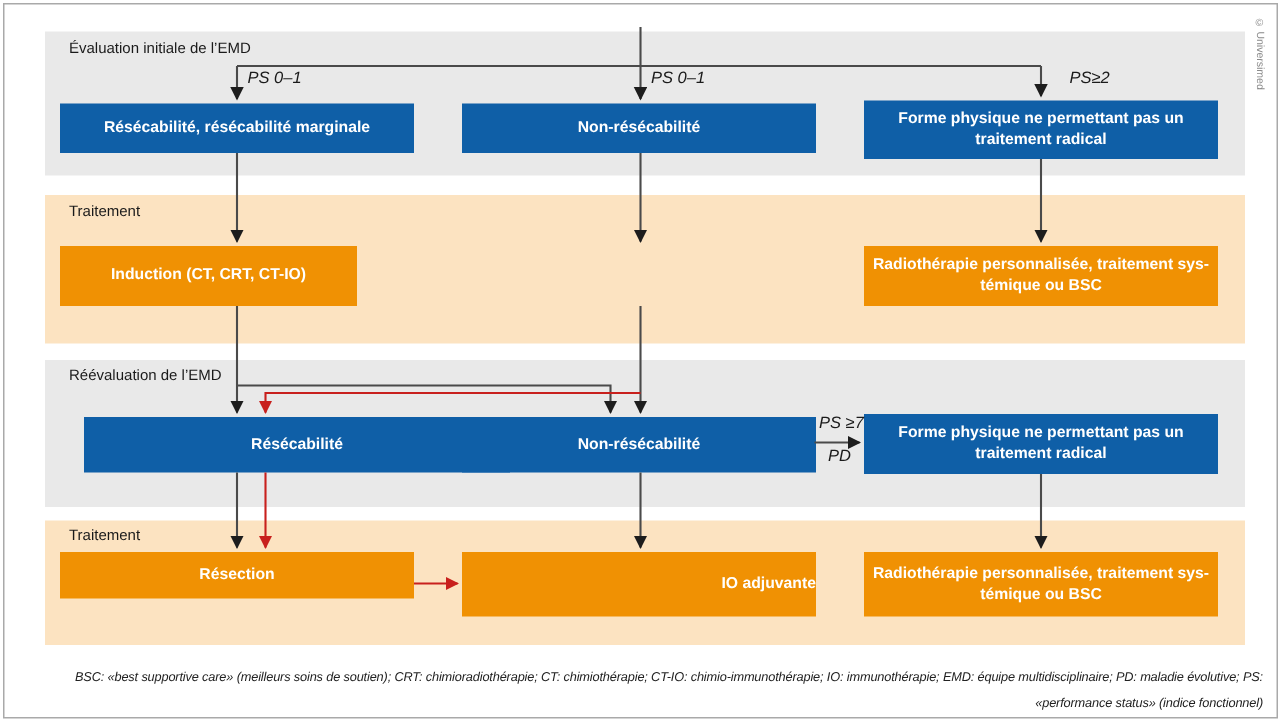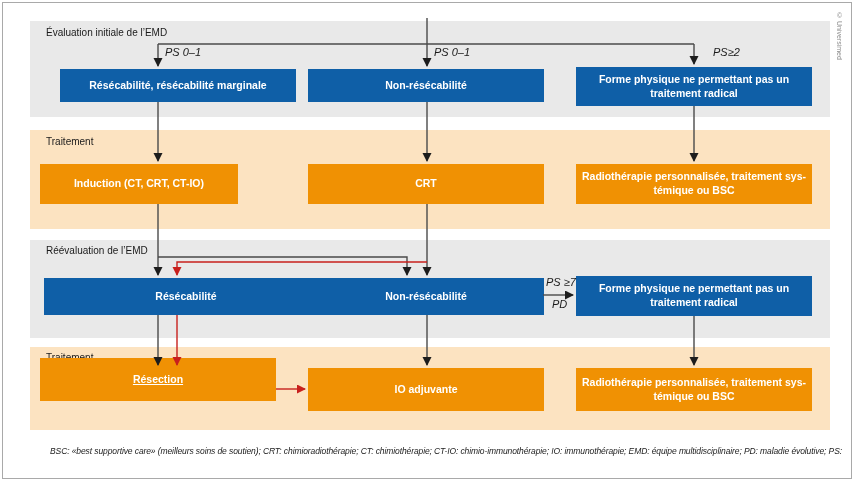--- a/index.html
+++ b/index.html
@@ -50,57 +50,54 @@
   <div class="band gray" style="top:21px;height:96px;"></div>
   <div class="band peach" style="top:130px;height:99px;"></div>
   <div class="band gray" style="top:240px;height:98px;"></div>
   <div class="band peach" style="top:347px;height:83px;"></div>
 
   <div class="band-label" style="left:46px;top:27px;">Évaluation initiale de l’EMD</div>
   <div class="band-label" style="left:46px;top:136px;">Traitement</div>
   <div class="band-label" style="left:46px;top:245px;">Réévaluation de l’EMD</div>
   <div class="band-label" style="left:46px;top:352px;">Traitement</div>
 
-  <div class="box blue" style="left:40px;top:69px;width:236px;height:33px;margin-left:20px;">
+  <div class="box blue" style="left:40px;top:69px;width:236px;height:33px;">
     <span class="bl">Résécabilité, résécabilité marginale</span>
   </div>
   <div class="box blue" style="left:308px;top:69px;width:236px;height:33px;">
     <span class="bl">Non-résécabilité</span>
   </div>
   <div class="box blue" style="left:576px;top:67px;width:236px;height:39px;">
     <span class="bl">Forme physique ne permettant pas un</span>
     <span class="bl">traitement radical</span>
   </div>
 
   <div class="box orange" style="left:40px;top:164px;width:198px;height:40px;">
     <span class="bl">Induction (CT, CRT, CT-IO)</span>
   </div>
-  <div class="box orange" style="left:308px;top:164px;width:236px;height:40px;">
-    <span class="bl">CRT</span>
-  </div>
   <div class="box orange" style="left:576px;top:164px;width:236px;height:40px;">
     <span class="bl">Radiothérapie personnalisée, traitement sys-</span>
     <span class="bl">témique ou BSC</span>
   </div>
 
-  <div class="box blue" style="left:44px;top:278px;width:284px;height:37px;">
+  <div class="box blue" style="left:56px;top:278px;width:284px;height:37px;">
     <span class="bl">Résécabilité</span>
   </div>
   <div class="box blue" style="left:308px;top:278px;width:236px;height:37px;">
     <span class="bl">Non-résécabilité</span>
   </div>
   <div class="box blue" style="left:576px;top:276px;width:236px;height:40px;">
     <span class="bl">Forme physique ne permettant pas un</span>
     <span class="bl">traitement radical</span>
   </div>
 
-  <div class="box orange" style="left:40px;top:358px;width:236px;height:43px;text-decoration:underline;">
+  <div class="box orange" style="left:40px;top:368px;width:236px;height:31px;">
     <span class="bl">Résection</span>
   </div>
-  <div class="box orange" style="left:308px;top:368px;width:236px;height:43px;">
+  <div class="box orange" style="left:308px;top:368px;width:236px;height:43px;align-items:flex-end;">
     <span class="bl">IO adjuvante</span>
   </div>
   <div class="box orange" style="left:576px;top:368px;width:236px;height:43px;">
     <span class="bl">Radiothérapie personnalisée, traitement sys-</span>
     <span class="bl">témique ou BSC</span>
   </div>
 
   <svg class="connectors" width="854" height="481" viewBox="0 0 854 481">
     <defs>
       <marker id="ab" markerUnits="userSpaceOnUse" markerWidth="10" markerHeight="10" refX="8" refY="4.5" orient="auto">
@@ -130,16 +127,17 @@
   </svg>
 
   <div class="edge-label" style="left:165px;top:46px;">PS 0–1</div>
   <div class="edge-label" style="left:434px;top:46px;">PS 0–1</div>
   <div class="edge-label" style="left:701px;top:46px;margin-left:12px;">PS≥2</div>
   <div class="edge-label" style="left:546px;top:276px;">PS ≥7</div>
   <div class="edge-label" style="left:552px;top:298px;">PD</div>
 
   <div id="footnote">
     <span>BSC: «best supportive care» (meilleurs soins de soutien); CRT: chimioradiothérapie; CT: chimiothérapie; CT-IO: chimio-immunothérapie; IO: immunothérapie; EMD: équipe multidisciplinaire; PD: maladie évolutive; PS:</span>
+    <span>«performance status» (indice fonctionnel)</span>
   </div>
 
   <div id="credit">© Universimed</div>
 </div>
 
 </body></html>

